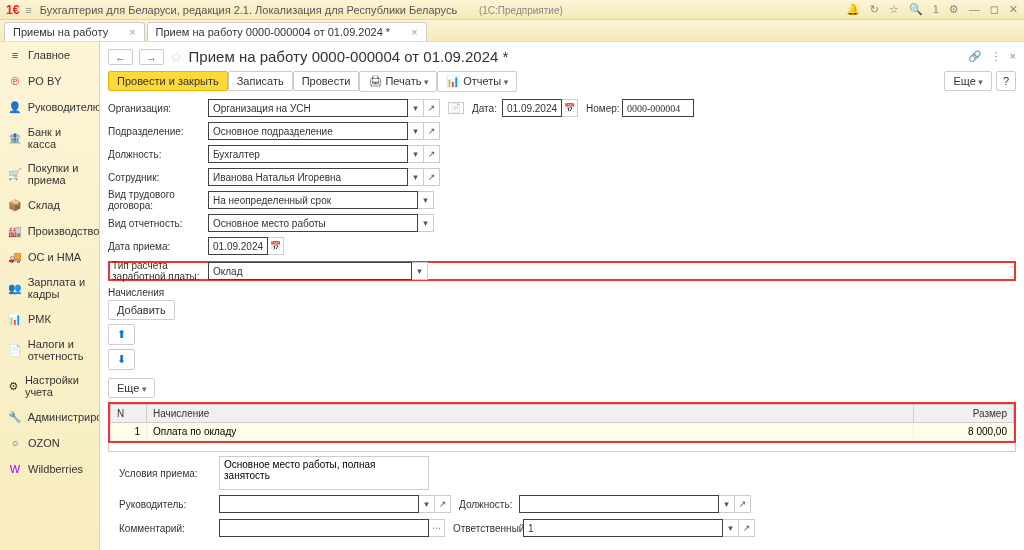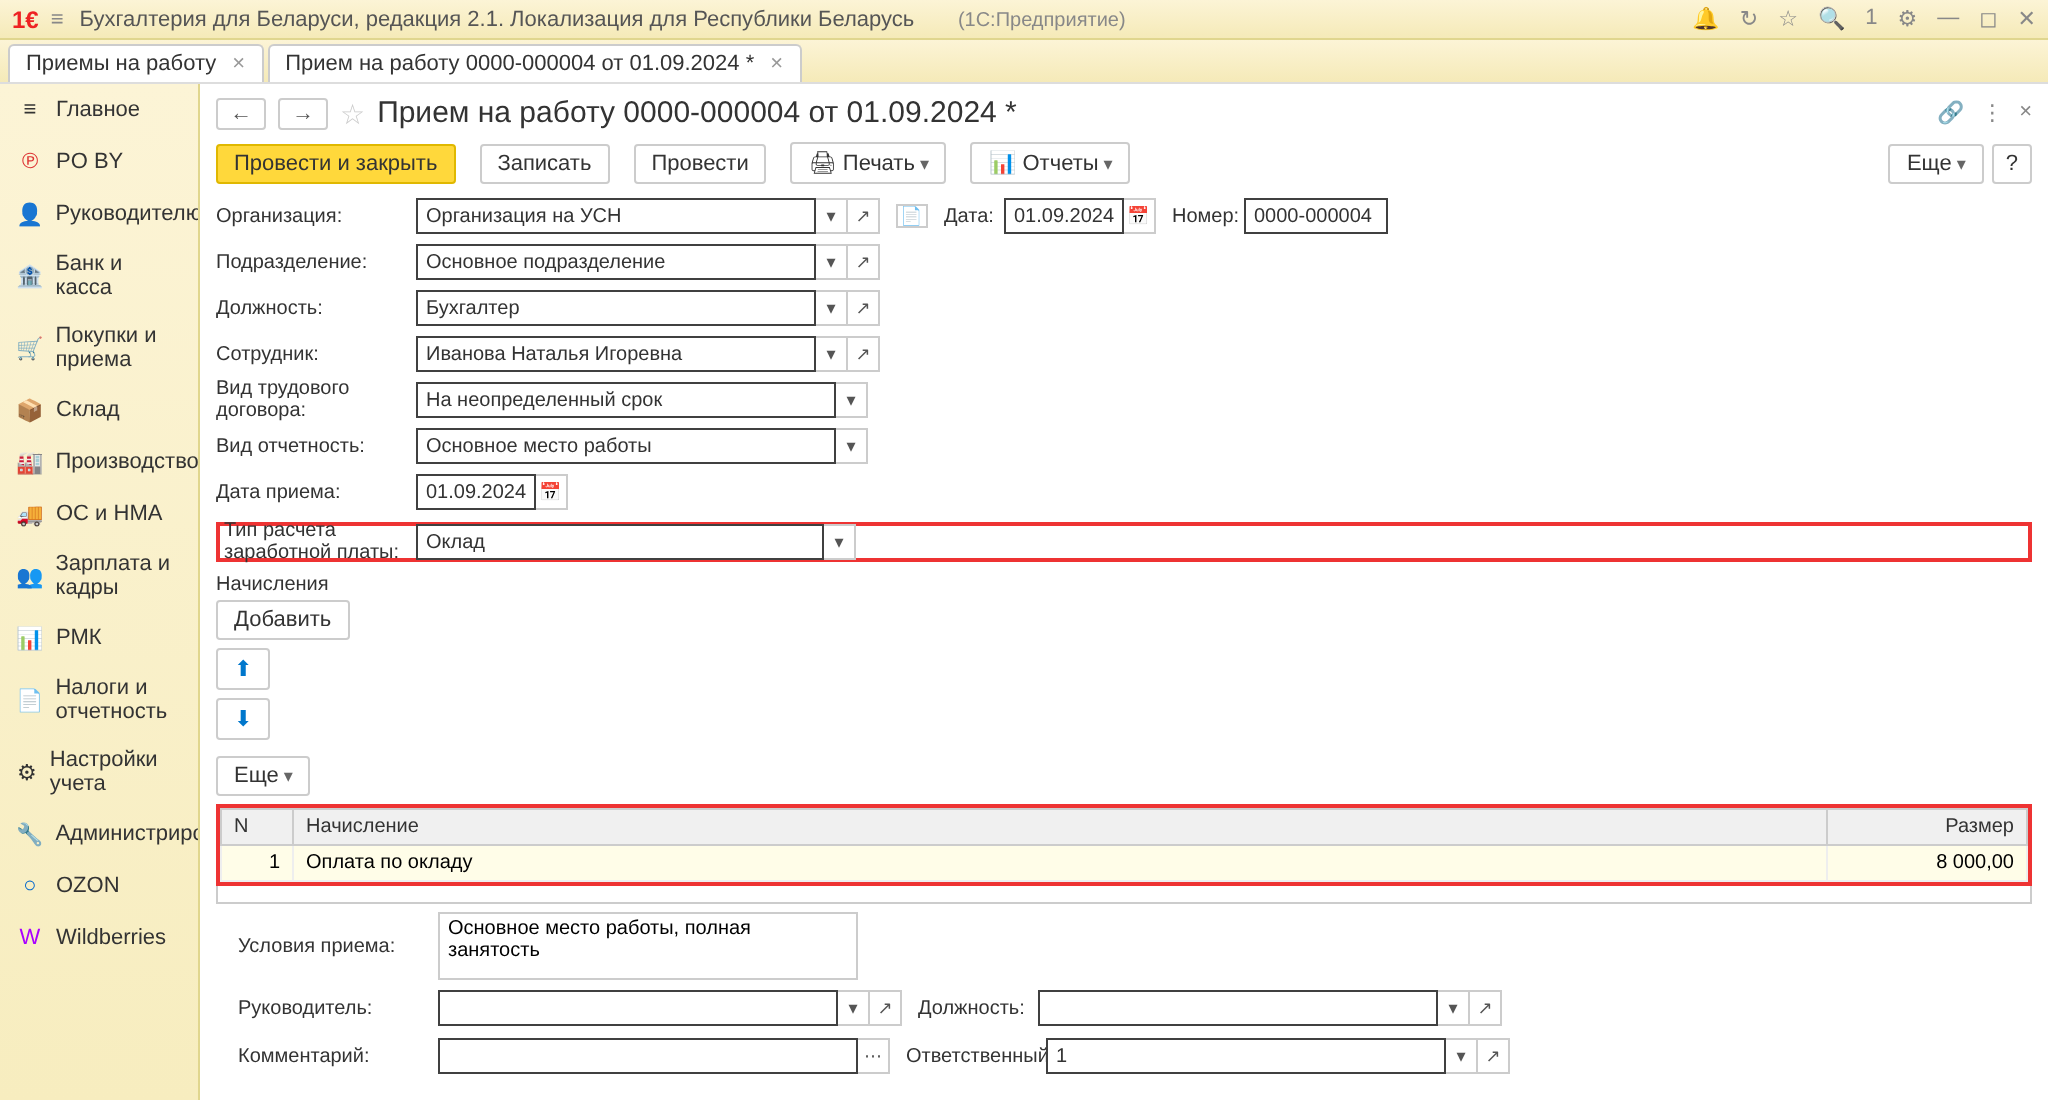--- a/index.html
+++ b/index.html
@@ -6,47 +6,47 @@
 body { background: #fff; user-select: none; }
 .window { width: 1024px; height: 550px; display: flex; flex-direction: column; background: #fff; }
 .titlebar { height: 20px; background: linear-gradient(#fcf4d6, #f5eab8); display: flex; align-items: center; padding: 0 6px; border-bottom: 1px solid #e0d68e; }
 .titlebar .logo { color: #e22; font-weight: bold; font-size: 12px; margin-right: 6px; }
 .titlebar .burger { margin-right: 8px; color: #888; cursor: pointer; }
 .titlebar .title { flex: 1; color: #555; font-size: 10px; }
 .titlebar .tb-app { color: #888; font-size: 10px; margin-left: 19px; }
 .titlebar .wcontrols { display: flex; gap: 10px; color: #888; }
 .titlebar .wcontrols span { cursor: pointer; }
 .tabsbar { height: 22px; background: linear-gradient(#fcf4d6, #f5eab8); display: flex; align-items: flex-end; padding: 0 4px; border-bottom: 1px solid #ddd; }
-.tab { background: #fff; border: 1px solid #ccc; border-bottom: none; padding: 3px 8px; font-size: 10px; color: #333; display: flex; align-items: flex-end; gap: 8px; border-radius: 3px 3px 0 0; margin-right: 2px; margin-top: 48px; }
+.tab { background: #fff; border: 1px solid #ccc; border-bottom: none; padding: 3px 8px; font-size: 10px; color: #333; display: flex; align-items: flex-end; gap: 21px; border-radius: 3px 3px 0 0; margin-right: 2px; margin-top: 48px; }
 .tab .close { color: #999; cursor: pointer; }
 .body { flex: 1; display: flex; overflow: hidden; }
 .sidebar { width: 100px; background: linear-gradient(#fcf4d6, #f7edbf); border-right: 1px solid #e0d68e; overflow-y: auto; }
 .sidebar .item { padding: 6px 8px; display: flex; align-items: center; gap: 6px; color: #333; cursor: pointer; font-size: 10px; }
 .sidebar .ic { width: 14px; height: 14px; display: inline-flex; align-items: center; justify-content: center; font-size: 11px; }
 .content { flex: 1; display: flex; flex-direction: column; overflow: hidden; }
 .doc-head { padding: 6px 8px 4px; display: flex; align-items: center; gap: 6px; }
 .nav-btn { border: 1px solid #ccc; background: #fff; padding: 1px 6px; cursor: pointer; border-radius: 2px; color: #555; }
 .star { color: #ccc; cursor: pointer; font-size: 14px; }
 .doc-title { font-size: 15px; font-weight: normal; color: #333; }
 .doc-head-right { margin-left: auto; display: flex; gap: 8px; color: #888; }
 .doc-head-right span { cursor: pointer; }
-.toolbar { padding: 2px 8px 6px; display: flex; align-items: center; gap: 12px; }
+.toolbar { padding: 2px 8px 6px; display: flex; align-items: flex-start; gap: 0; }
 .btn { border: 1px solid #ccc; background: #fff; padding: 3px 8px; cursor: pointer; border-radius: 2px; color: #333; }
 .btn.primary { background: #ffd83b; border-color: #e0b800; }
 .btn.dd::after { content: " ▾"; color: #666; font-size: 9px; }
 .toolbar-right { margin-left: auto; display: flex; gap: 4px; }
 .btn.help { padding: 3px 6px; }
 .form-area { padding: 0 8px; overflow-y: auto; flex: 1; display: flex; flex-direction: column; }
 .row { display: flex; align-items: center; margin-bottom: 3px; min-height: 20px; }
 .lbl { width: 100px; color: #333; font-size: 10px; }
 .input-wrap { display: flex; align-items: stretch; }
 .field { border: 1px solid #404040; padding: 2px 4px; background: #fff; height: 18px; font-size: 10px; color: #333; }
 .fw-200 { width: 200px; }
 .fw-60 { width: 60px; text-align: right; }
-.fw-80 { width: 72px; }
+.fw-80 { width: 72px; font-family: Liberation Serif, serif; }
 .fw-210 { width: 210px; }
 .ibtn { border: 1px solid #ccc; border-left: none; background: #fff; width: 16px; display: flex; align-items: center; justify-content: center; cursor: pointer; font-size: 9px; color: #555; }
 .gap { width: 8px; }
 .highlight-row { border: 2px solid #e33; padding: 2px; margin: 2px 0 4px; }
 .highlight-row .lbl { width: 96px; }
 .section-label { font-size: 10px; color: #333; margin: 2px 0; }
 .accr-toolbar { display: flex; gap: 4px; margin-bottom: 4px; align-items: flex-start; flex-direction: column; }
 .table-box { border: 2px solid #e33; flex: 0 0 auto; }
 .table { width: 100%; border-collapse: collapse; }
 .table th { background: #f0f0f0; border: 1px solid #ccc; padding: 3px 6px; text-align: left; font-weight: normal; font-size: 10px; color: #333; }

